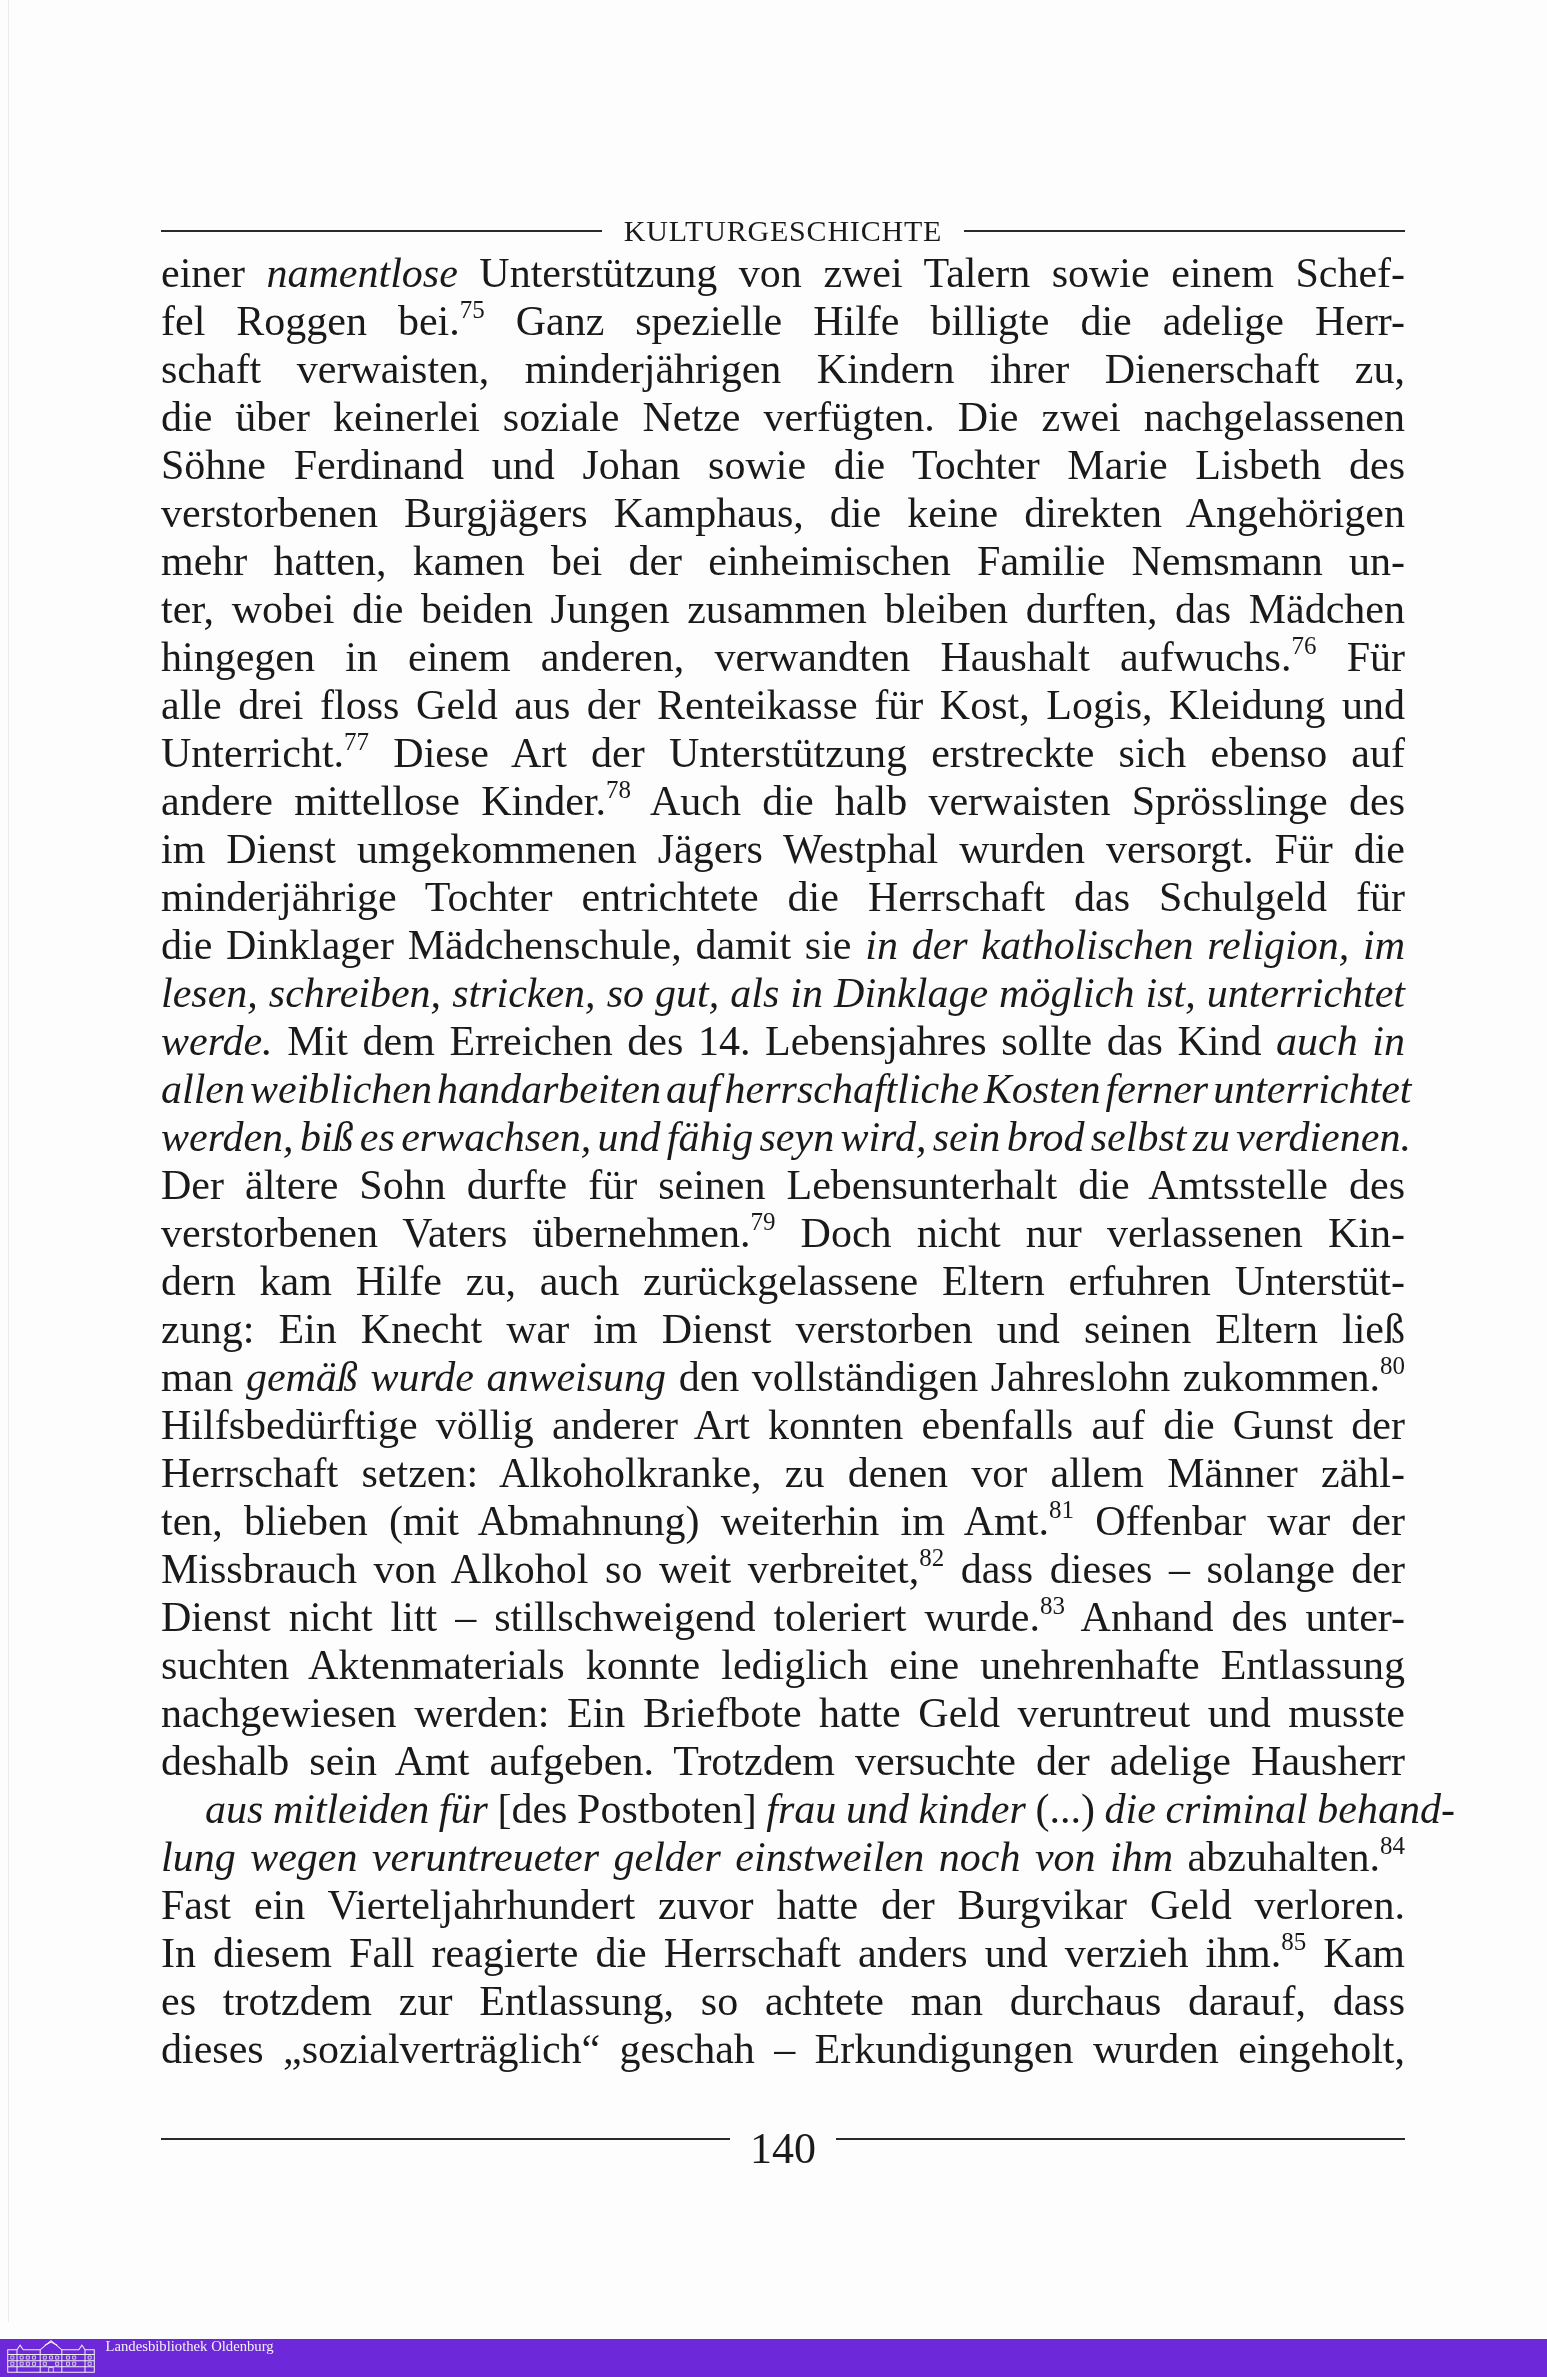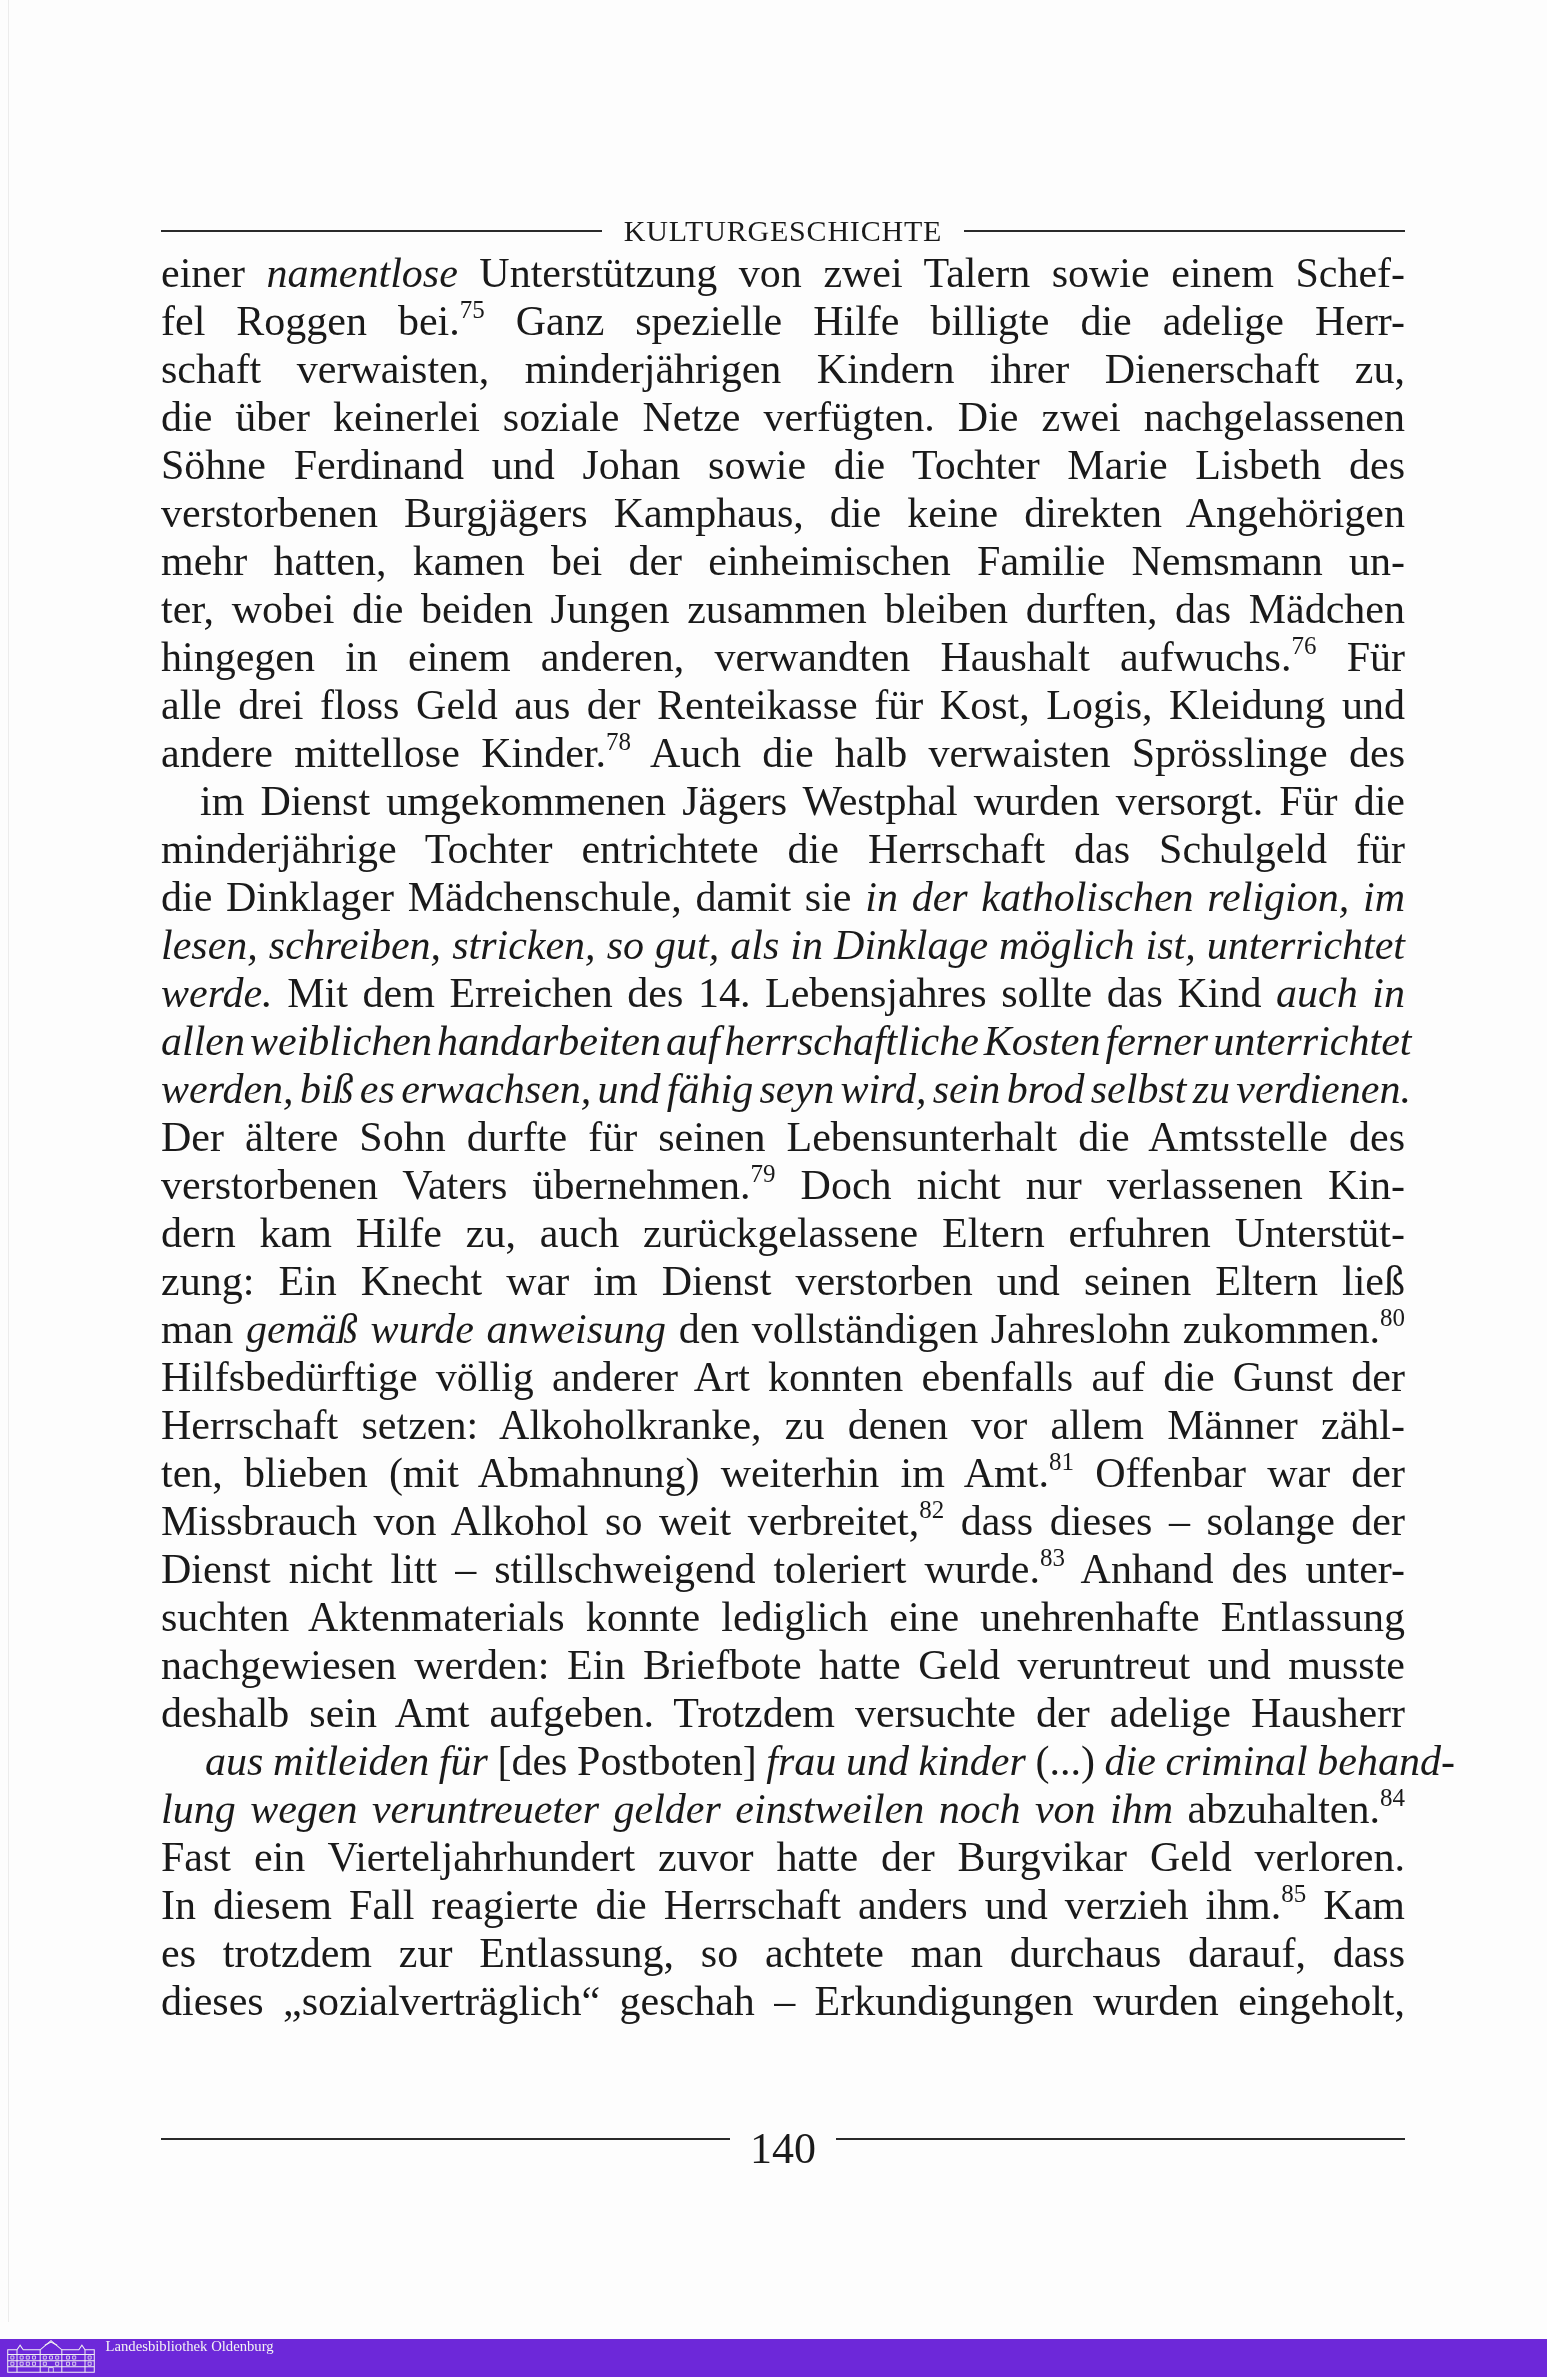--- a/index.html
+++ b/index.html
@@ -57,22 +57,23 @@
     <span class="line" style="white-space: nowrap; word-spacing: 0px;"><span class="run">einer </span><span class="run it">namentlose</span><span class="run"> Unterstützung von zwei Talern sowie einem Schef-</span></span>
     <span class="line" style="white-space: nowrap; word-spacing: 0px;"><span class="run">fel Roggen bei.</span><sup>75</sup><span class="run"> Ganz spezielle Hilfe billigte die adelige Herr-</span></span>
     <span class="line" style="white-space: nowrap; word-spacing: 0px;"><span class="run">schaft verwaisten, minderjährigen Kindern ihrer Dienerschaft zu,</span></span>
     <span class="line" style="white-space: nowrap; word-spacing: 0px;"><span class="run">die über keinerlei soziale Netze verfügten. Die zwei nachgelassenen</span></span>
     <span class="line" style="white-space: nowrap; word-spacing: 0px;"><span class="run">Söhne Ferdinand und Johan sowie die Tochter Marie Lisbeth des</span></span>
     <span class="line" style="white-space: nowrap; word-spacing: 0px;"><span class="run">verstorbenen Burgjägers Kamphaus, die keine direkten Angehörigen</span></span>
     <span class="line" style="white-space: nowrap; word-spacing: 0px;"><span class="run">mehr hatten, kamen bei der einheimischen Familie Nemsmann un-</span></span>
     <span class="line" style="white-space: nowrap; word-spacing: 0px;"><span class="run">ter, wobei die beiden Jungen zusammen bleiben durften, das Mädchen</span></span>
     <span class="line" style="white-space: nowrap; word-spacing: 0px;"><span class="run">hingegen in einem anderen, verwandten Haushalt aufwuchs.</span><sup>76</sup><span class="run"> Für</span></span>
     <span class="line" style="white-space: nowrap; word-spacing: 0px;"><span class="run">alle drei floss Geld aus der Renteikasse für Kost, Logis, Kleidung und</span></span>
+    <span class="line" style="white-space: nowrap; word-spacing: 0px;"><span class="run">Unterricht.</span><sup>77</sup><span class="run"> Diese Art der Unterstützung erstreckte sich ebenso auf</span></span>
     <span class="line" style="white-space: nowrap; word-spacing: 0px;"><span class="run">andere mittellose Kinder.</span><sup>78</sup><span class="run"> Auch die halb verwaisten Sprösslinge des</span></span>
-    <span class="line" style="white-space: nowrap; word-spacing: 0px; margin-left: 39px;"><span class="run">im Dienst umgekommenen Jägers Westphal wurden versorgt. Für die</span></span>
+    <span class="line" style="white-space: nowrap; word-spacing: 0px;"><span class="run">im Dienst umgekommenen Jägers Westphal wurden versorgt. Für die</span></span>
     <span class="line" style="white-space: nowrap; word-spacing: 0px;"><span class="run">minderjährige Tochter entrichtete die Herrschaft das Schulgeld für</span></span>
     <span class="line" style="white-space: nowrap; word-spacing: 0px;"><span class="run">die Dinklager Mädchenschule, damit sie </span><span class="run it">in der katholischen religion, im</span></span>
     <span class="line" style="white-space: nowrap; word-spacing: 0px;"><span class="run it">lesen, schreiben, stricken, so gut, als in Dinklage möglich ist, unterrichtet</span></span>
     <span class="line" style="white-space: nowrap; word-spacing: 0px;"><span class="run it">werde.</span><span class="run"> Mit dem Erreichen des 14. Lebensjahres sollte das Kind </span><span class="run it">auch in</span></span>
     <span class="line" style="white-space: nowrap; word-spacing: -5.5px;"><span class="run it">allen weiblichen handarbeiten auf herrschaftliche Kosten ferner unterrichtet</span></span>
     <span class="line" style="white-space: nowrap; word-spacing: -4.2px;"><span class="run it">werden, biß es erwachsen, und fähig seyn wird, sein brod selbst zu verdienen.</span></span>
     <span class="line" style="white-space: nowrap; word-spacing: 0px;"><span class="run">Der ältere Sohn durfte für seinen Lebensunterhalt die Amtsstelle des</span></span>
     <span class="line" style="white-space: nowrap; word-spacing: 0px;"><span class="run">verstorbenen Vaters übernehmen.</span><sup>79</sup><span class="run"> Doch nicht nur verlassenen Kin-</span></span>
     <span class="line" style="white-space: nowrap; word-spacing: 0px;"><span class="run">dern kam Hilfe zu, auch zurückgelassene Eltern erfuhren Unterstüt-</span></span>
     <span class="line" style="white-space: nowrap; word-spacing: 0px;"><span class="run">zung: Ein Knecht war im Dienst verstorben und seinen Eltern ließ</span></span>

